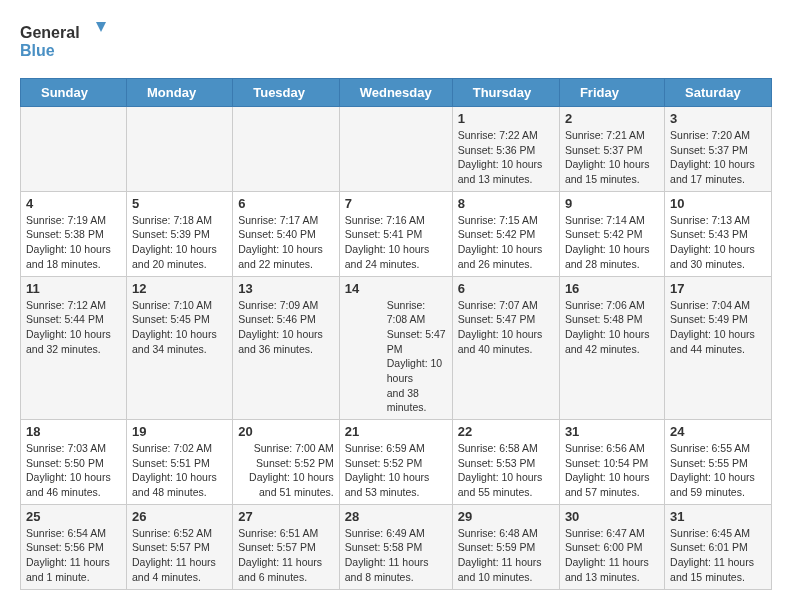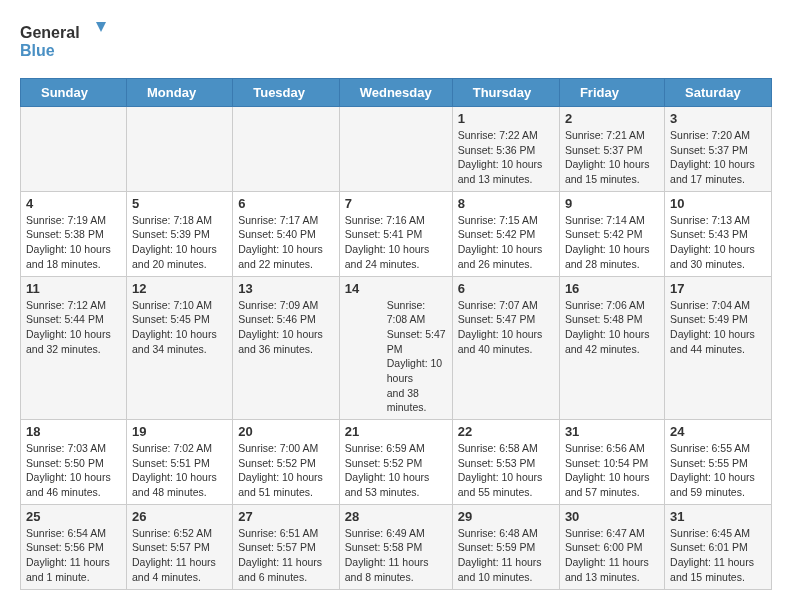--- a/index.html
+++ b/index.html
@@ -246,21 +246,21 @@
         </td>
         <td>
           <div class="day-number">19</div>
           <div class="day-info" style="white-space: pre-line;">Sunrise: 7:02 AM
 Sunset: 5:51 PM
 Daylight: 10 hours
 and 48 minutes.</div>
         </td>
         <td>
           <div class="day-number">20</div>
-          <div class="day-info" style="white-space: pre-line;">Sunrise: 7:00 AM
+          <div class="day-info" style="white-space: pre-line; text-align: right;">Sunrise: 7:00 AM
 Sunset: 5:52 PM
 Daylight: 10 hours
 and 51 minutes.</div>
         </td>
         <td>
           <div class="day-number">21</div>
           <div class="day-info" style="white-space: pre-line;">Sunrise: 6:59 AM
 Sunset: 5:52 PM
 Daylight: 10 hours
 and 53 minutes.</div>

